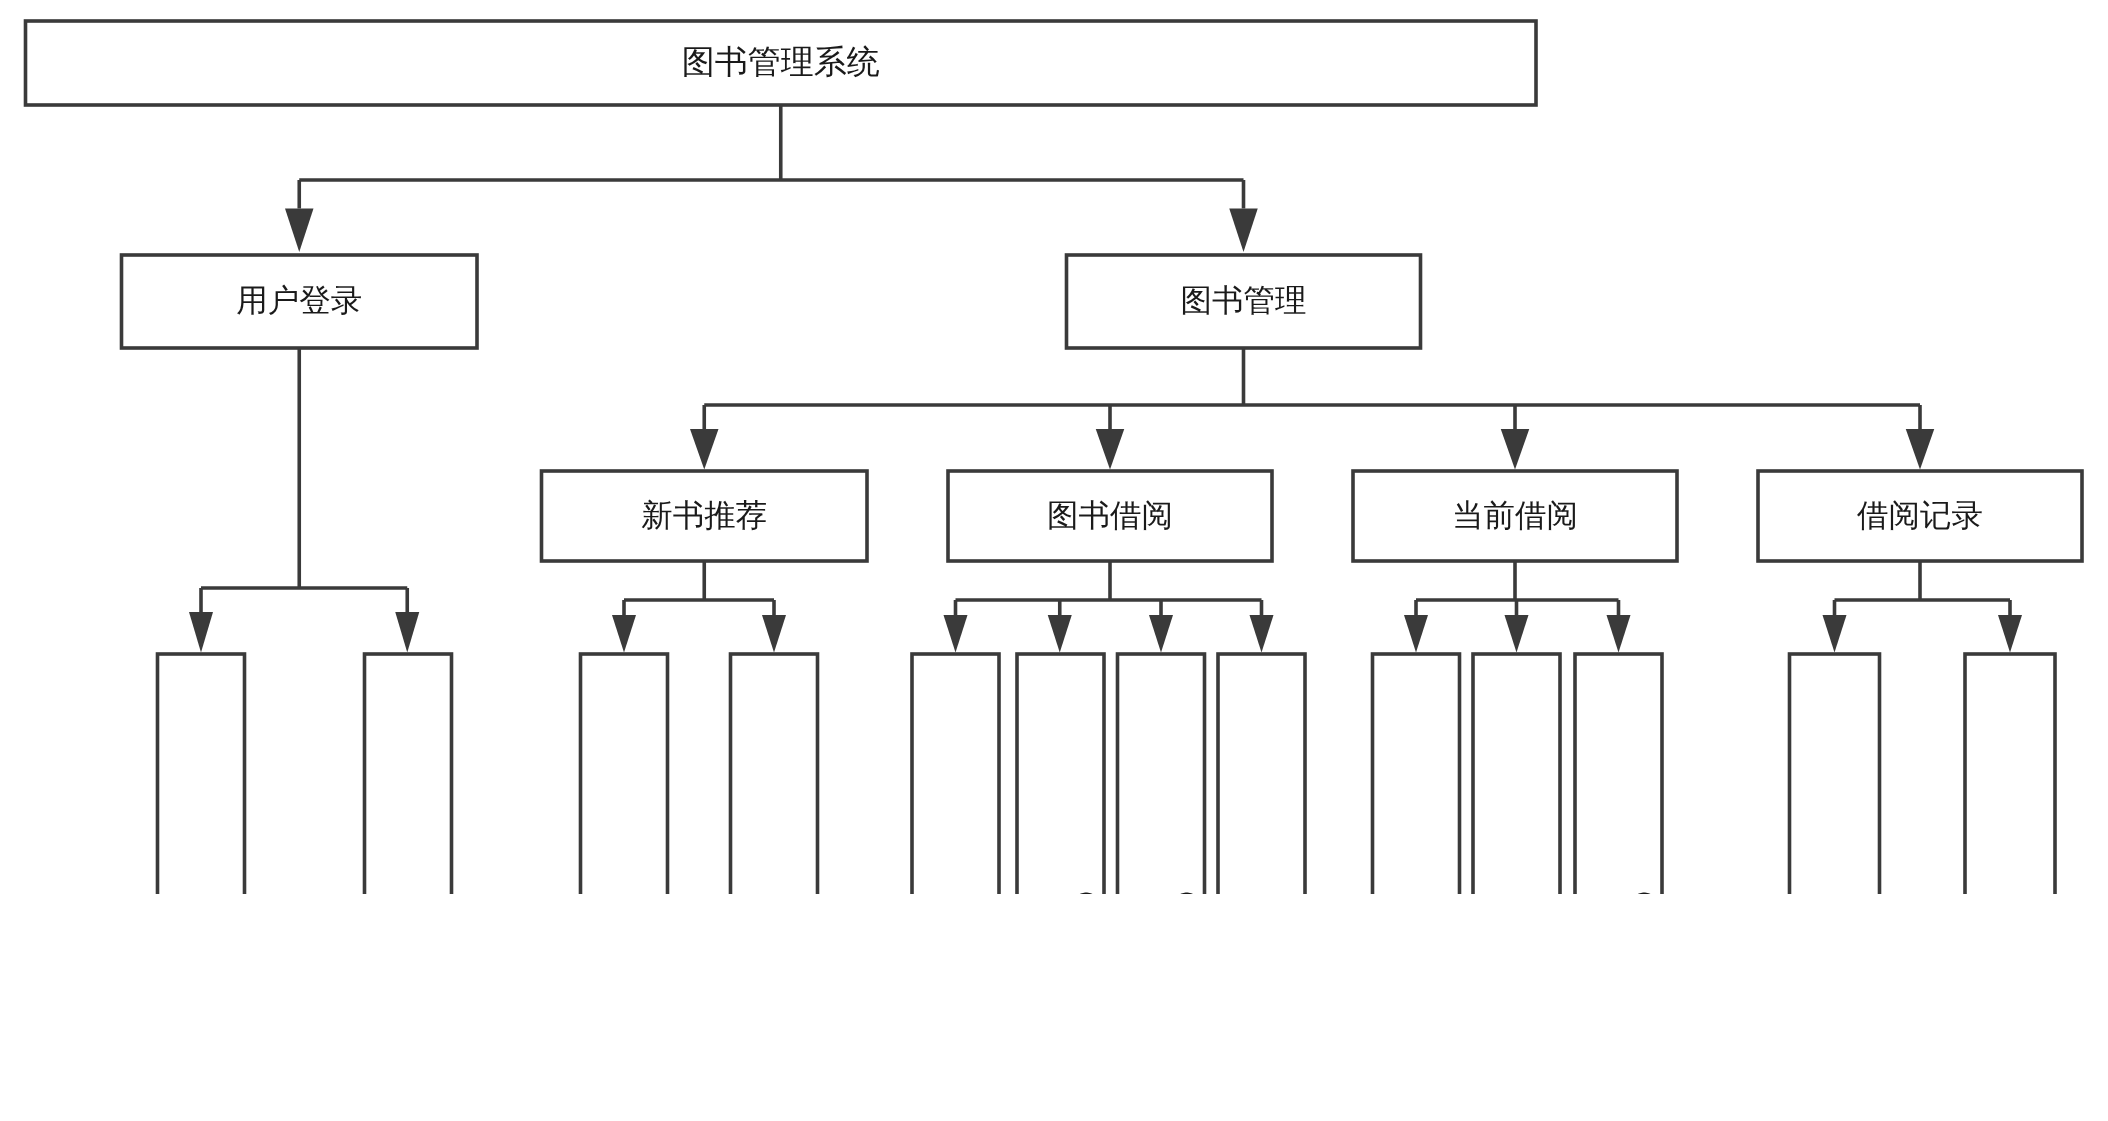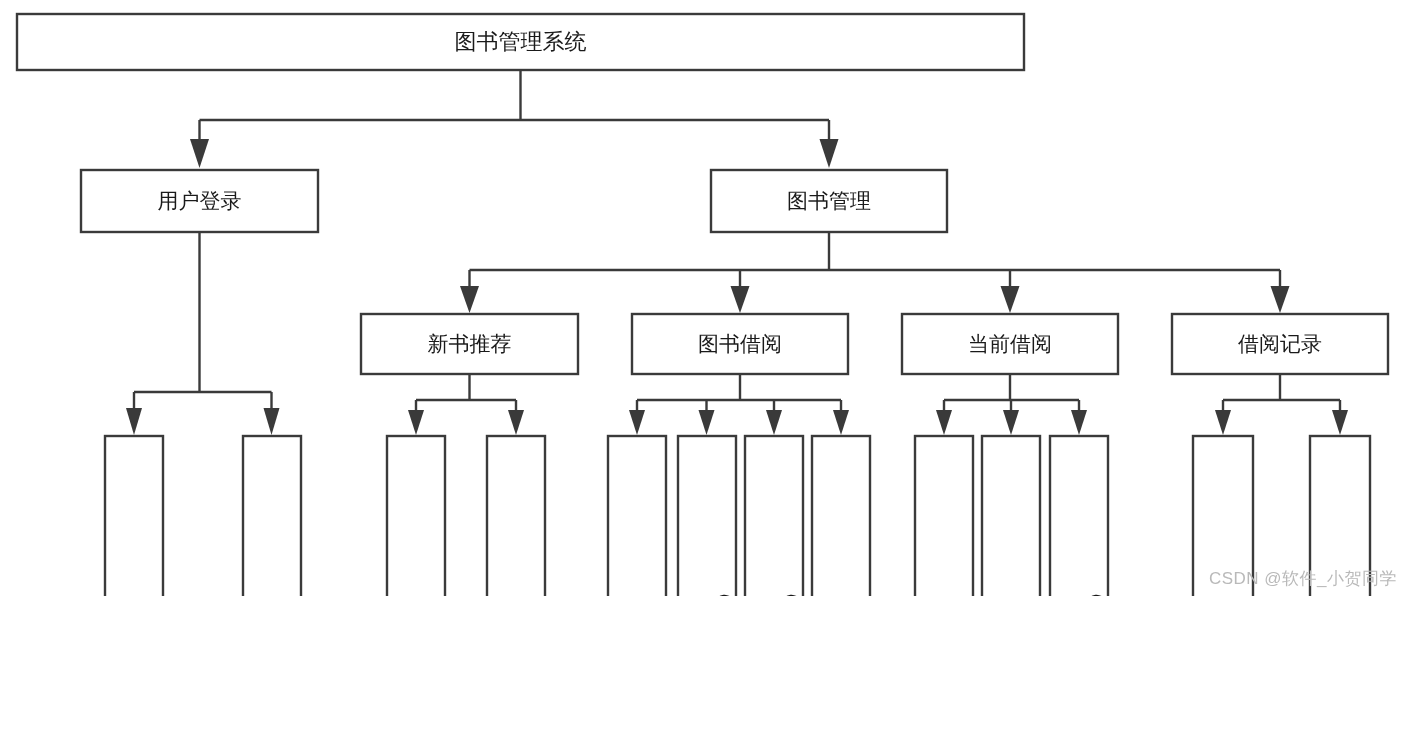--- a/index.html
+++ b/index.html
@@ -226,15 +226,14 @@
   <div class="leaf-label" style="left:745px; top:443px; width:58px; height:290px;">编辑图书（管理员）</div>
   <div class="leaf-label" style="left:812px; top:500px; width:58px; height:230px;">借阅图书</div>
 
   <div class="leaf-label" style="left:915px; top:500px; width:58px; height:230px;">查询图书</div>
   <div class="leaf-label" style="left:982px; top:500px; width:58px; height:230px;">归还图书</div>
   <div class="leaf-label" style="left:1050px; top:443px; width:58px; height:290px;">确认归还（管理员）</div>
 
   <div class="leaf-label" style="left:1193px; top:468px; width:60px; height:262px;">新增借阅记录</div>
   <div class="leaf-label" style="left:1310px; top:468px; width:60px; height:262px;">查询借阅记录</div>
 
-  <div class="watermark">CSDN @软件_小贺同学</div>
 
 </div>
 
 </body></html>

